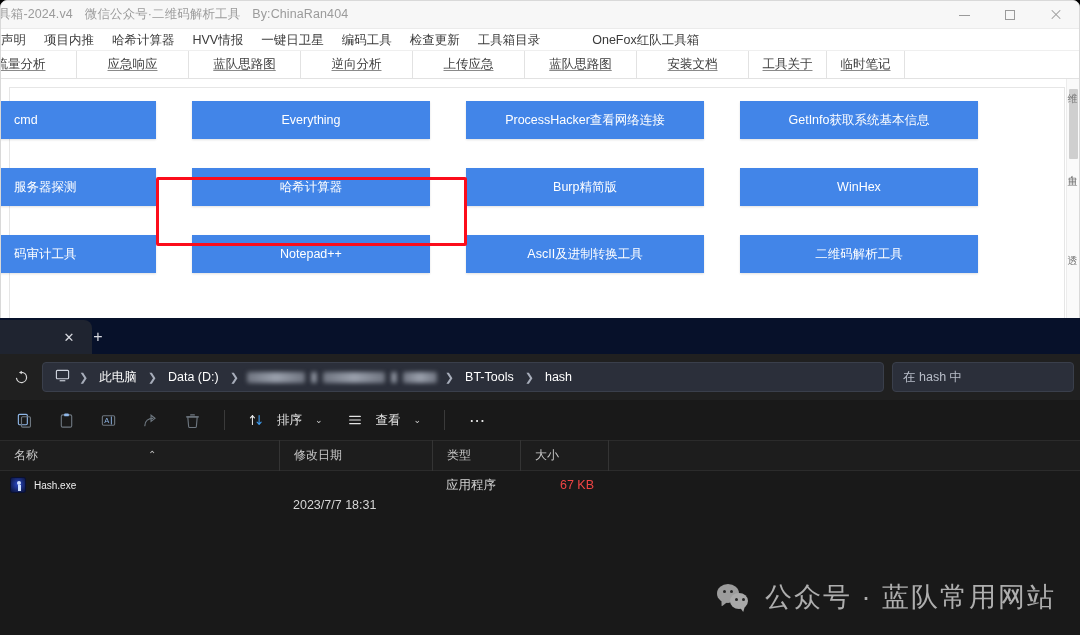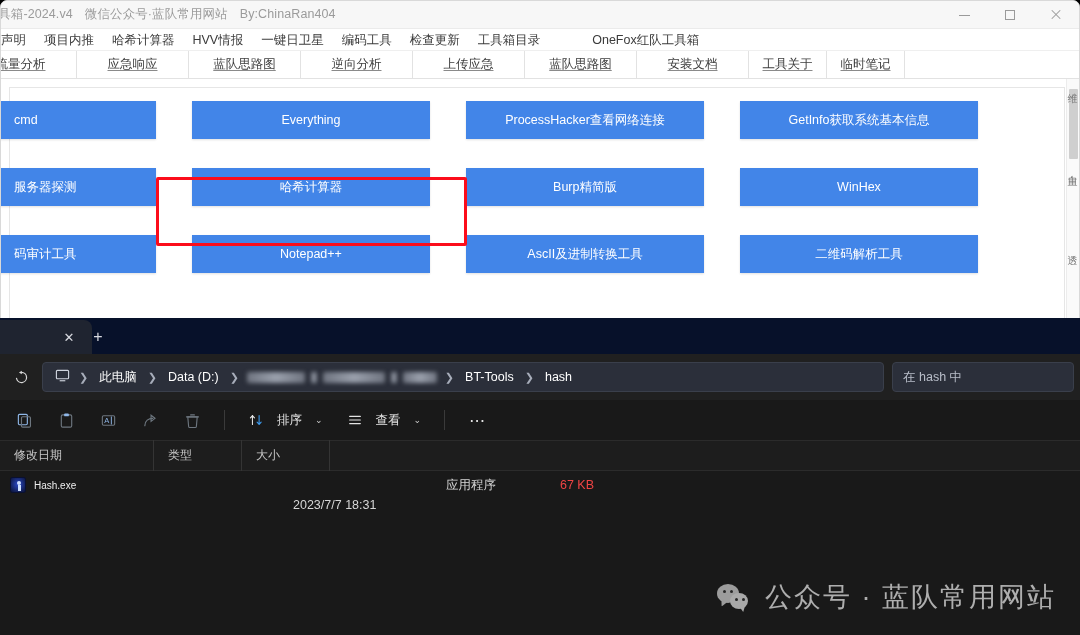--- a/index.html
+++ b/index.html
@@ -270,21 +270,21 @@
 </style>
 </head>
 <body>
 
 <div id="screen">
 
   <div id="toolbox">
 
     <div class="tb-titlebar">
       <div class="tb-title">
-        <span>应工具箱-2024.v4</span><span class="sp"></span><span>微信公众号·蓝队常用网站</span><span class="sp"></span><span>By:ChinaRan404</span>
+        <span>应工具箱-2024.v4</span><span class="sp"></span><span>微信公众号·二维码解析工具</span><span class="sp"></span><span>By:ChinaRan404</span>
       </div>
       <div class="tb-wincontrols">
         <div class="tb-wc">
             <i class="glyph-min"></i>
           </div>
         <div class="tb-wc">
             <i class="glyph-max"></i>
           </div>
         <div class="tb-wc close">
             <i class="glyph-close"></i>
@@ -452,20 +452,24 @@
         <span>查看</span>
         <span class="caret">⌄</span>
       </div>
 
       <div class="tool-sep"></div>
 
       <div class="tool-btn" style="color:#e4e4e4;font-size:16px;">⋯</div>
     </div>
 
     <div class="ex-columns">
+      <div class="col col-name">
+        <span>名称</span>
+        <span class="sort-caret">⌃</span>
+      </div>
       <div class="col col-date">修改日期</div>
       <div class="col col-type">类型</div>
       <div class="col col-size">大小</div>
       <div class="col col-pad"></div>
     </div>
 
     <div class="ex-filelist">
       <div class="file-row">
         <div class="f-name">
           <span class="exe-icon"></span>

